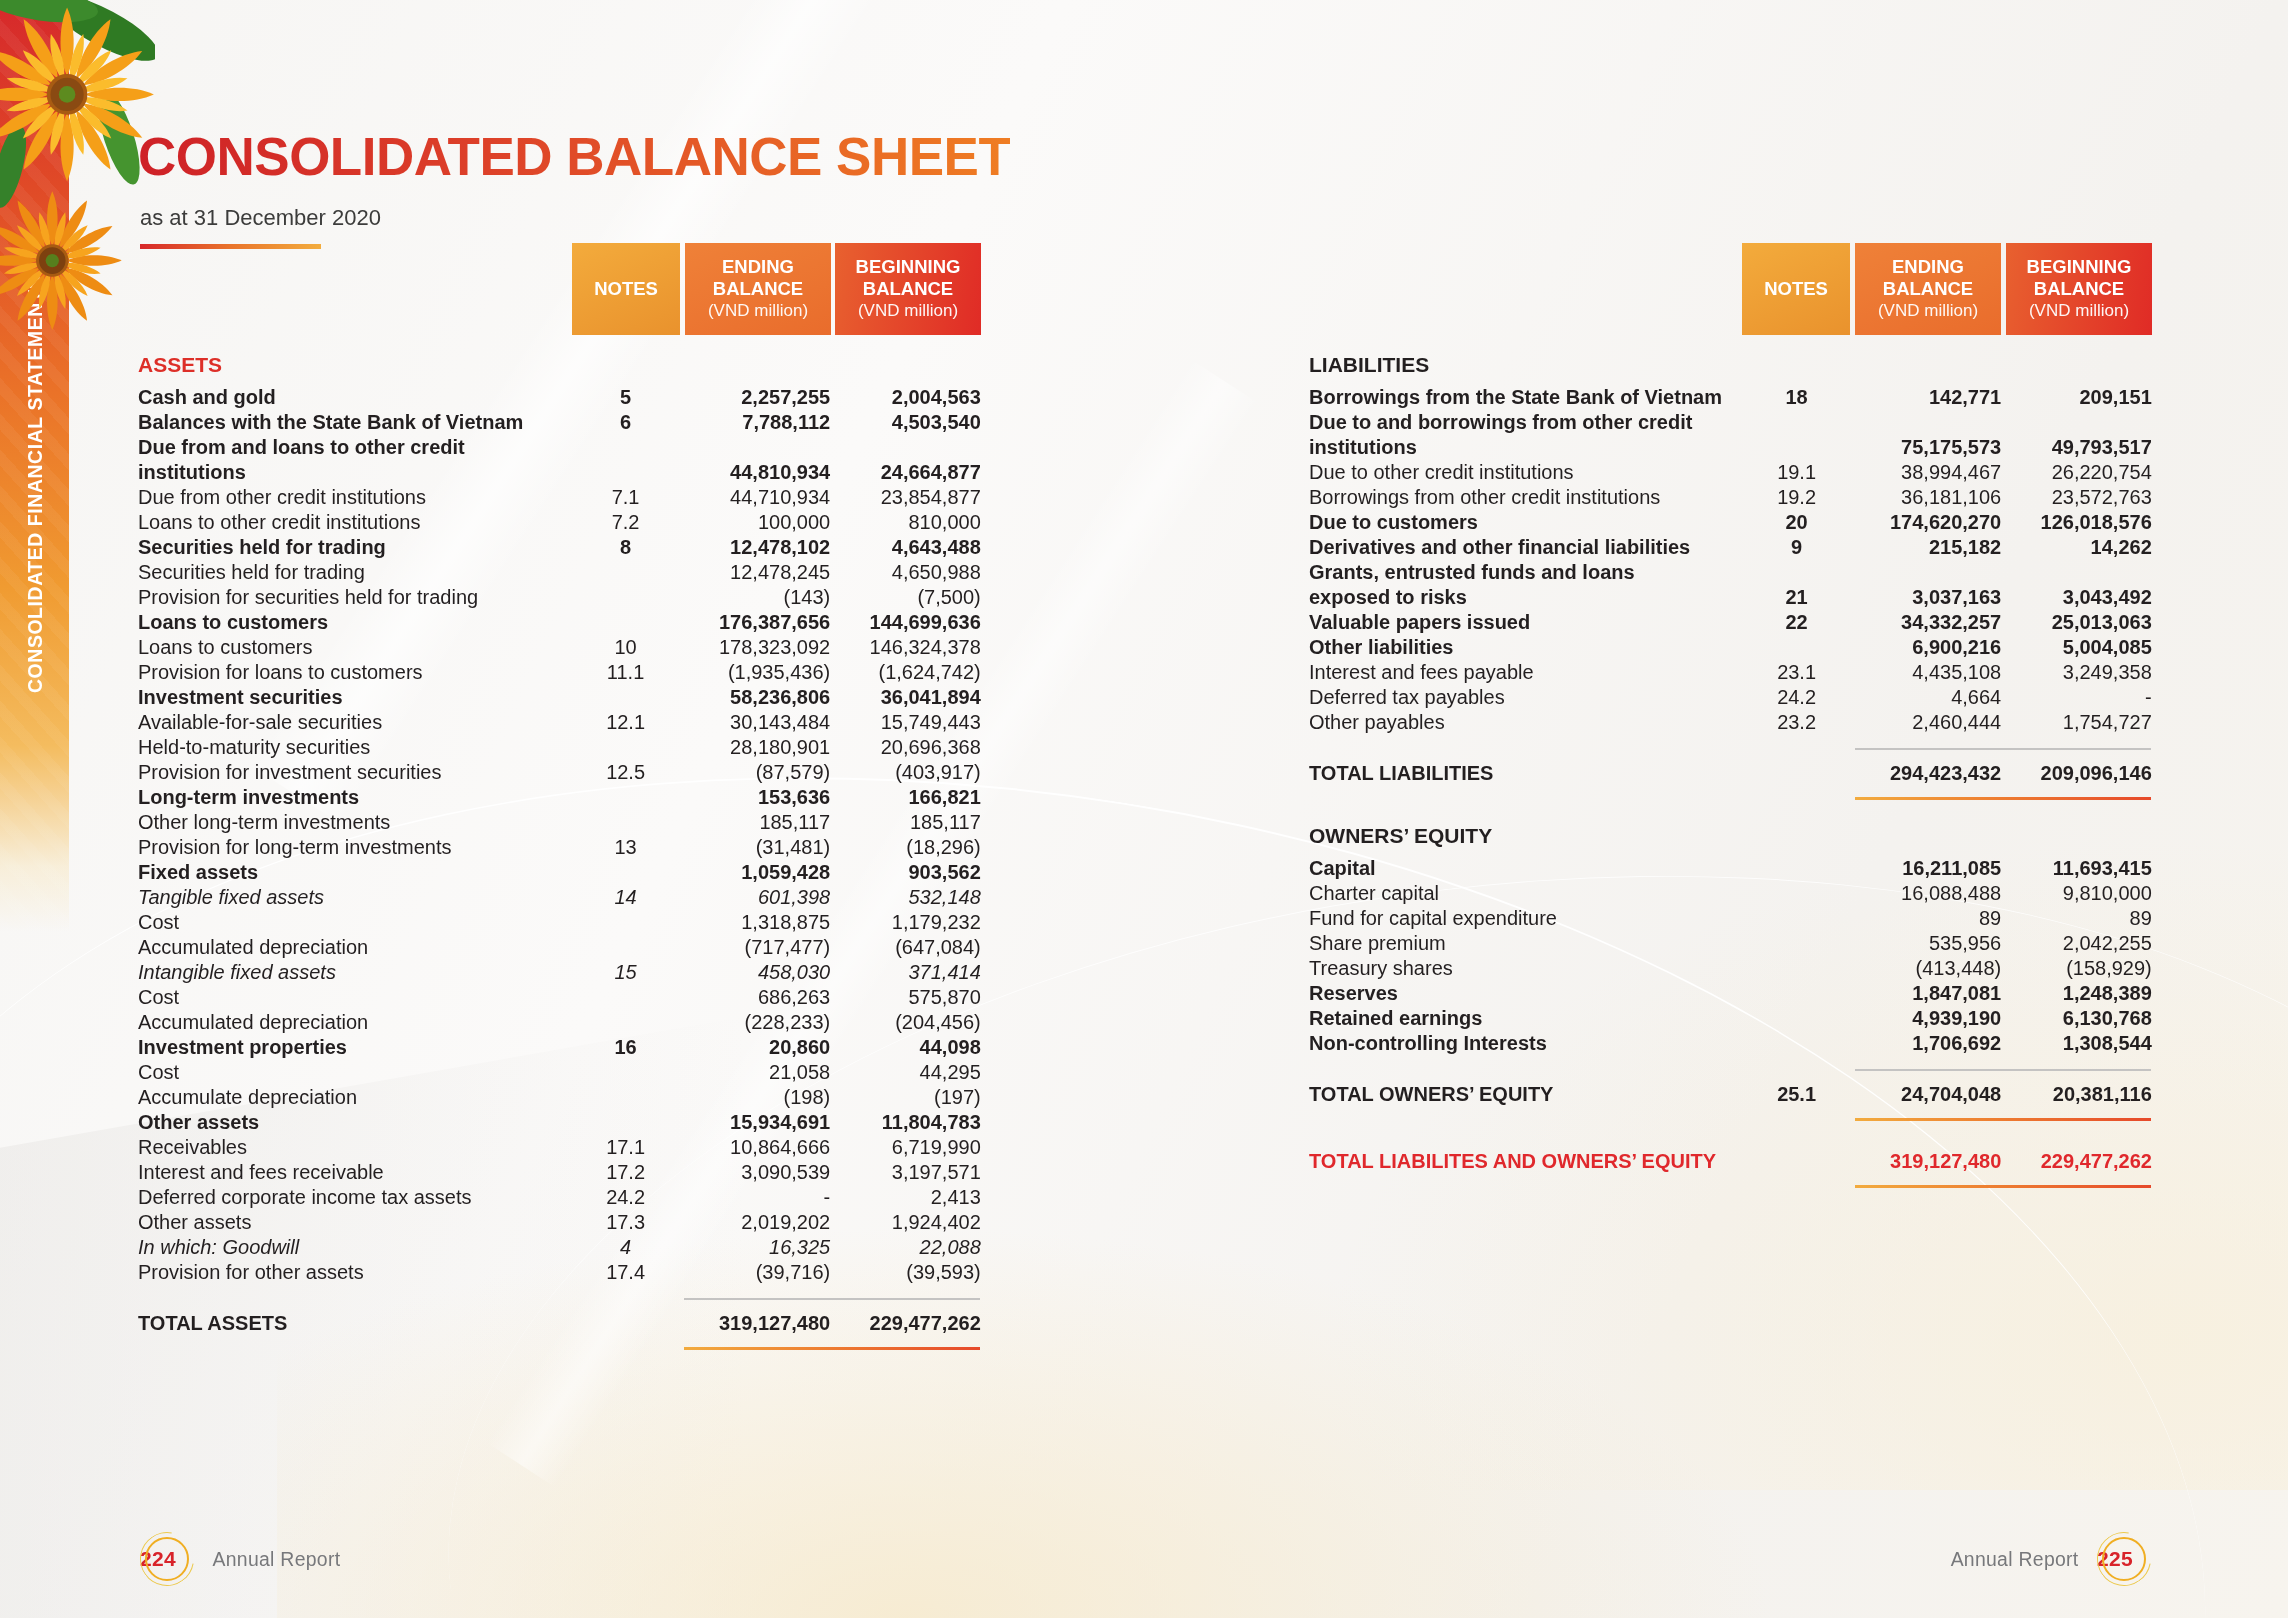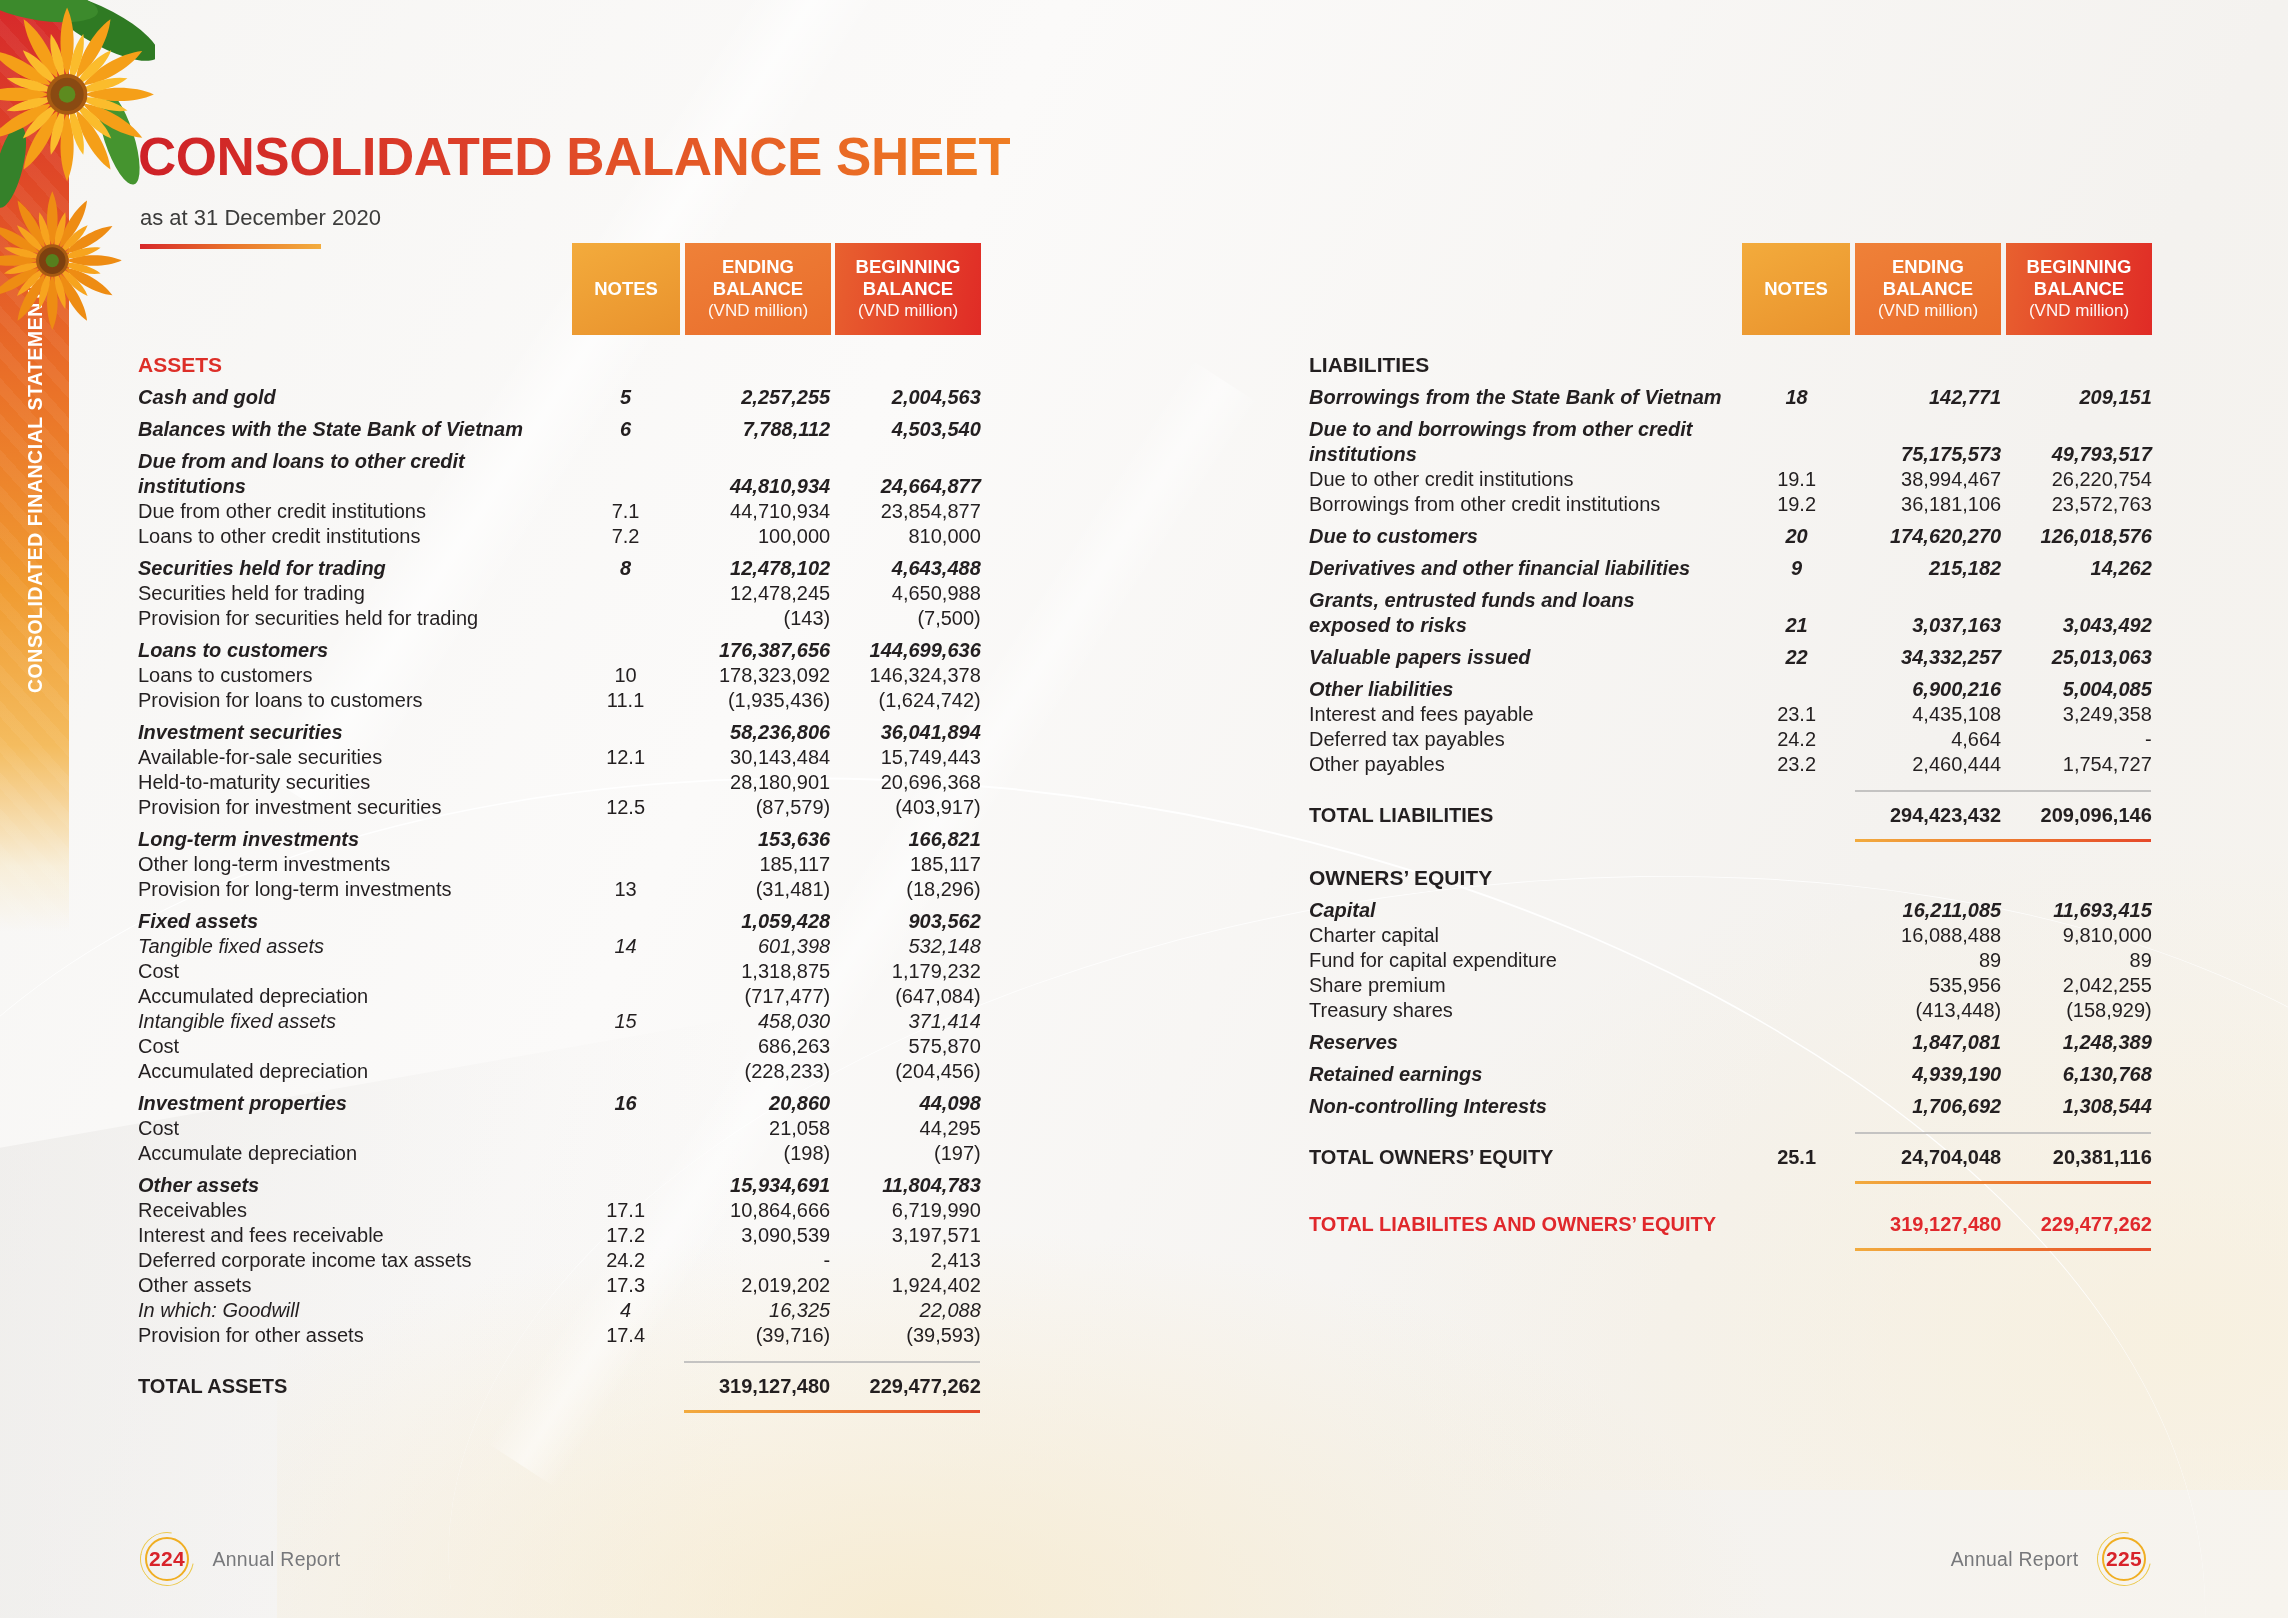--- a/index.html
+++ b/index.html
@@ -55,34 +55,34 @@
   .page{position:absolute;top:353px;width:843px;font-size:20px;}
   .page-left{left:138px;}
   .page-right{left:1309px;}
   .heading{font-size:21px;font-weight:700;margin:0 0 8.3px;color:#231f20;}
   .heading.accent{color:#dd2f28;}
   .heading:not(:first-child){margin-top:24px;}
   .trow{display:flex;align-items:flex-end;line-height:25px;}
   .trow .lbl{width:429px;white-space:pre-line;}
   .trow .note{width:108px;text-align:center;margin-left:4.6px;}
   .trow .val{width:146px;text-align:right;margin-left:4.6px;font-variant-numeric:tabular-nums;}
-  .trow.group{font-weight:700;margin-top:7px;font-style:italic;}
+  .trow.group{font-weight:700;margin-top:0;}
   .trow.italic{font-style:italic;}
   .trow.total{font-weight:700;margin:11px 0;}
   .trow.grand{font-weight:700;color:#e0282c;margin:28px 0 11px;justify-content:space-between;}
   .rule{height:1.8px;margin-left:546px;width:296px;}
   .rule.gray{background:#c4c3c2;margin-top:13px;}
   .rule.orange{height:2.8px;background:linear-gradient(90deg,#f2ab3e,#ed7b30,#e6492a);}
   
   .footer{position:absolute;top:1532px;display:flex;align-items:center;gap:18.5px;
     color:#77787b;font-size:19.4px;letter-spacing:0.3px;}
   .footer.fl{left:140px;}
   .footer.fr{right:138px;}
   .badge{width:54px;height:54px;border-radius:50%;position:relative;display:flex;
-    align-items:center;justify-content:center;font-weight:700;font-size:21px;color:#d8232a;}
+    align-items:center;justify-content:flex-start;font-weight:700;font-size:21px;color:#d8232a;}
   .badge::before{content:"";position:absolute;inset:4.6px;border:2.3px solid #f0ae22;border-radius:50%;}
   .badge::after{content:"";position:absolute;inset:0;border:1.8px solid #ecc94d;border-radius:50%;
     border-right-color:transparent;transform:rotate(-35deg);}
 </style>
 </head>
 <body>
 
 <div class="decor gray-wash"></div>
 <div class="decor cream-wash"></div>
 <div class="decor cream-wash2"></div>

